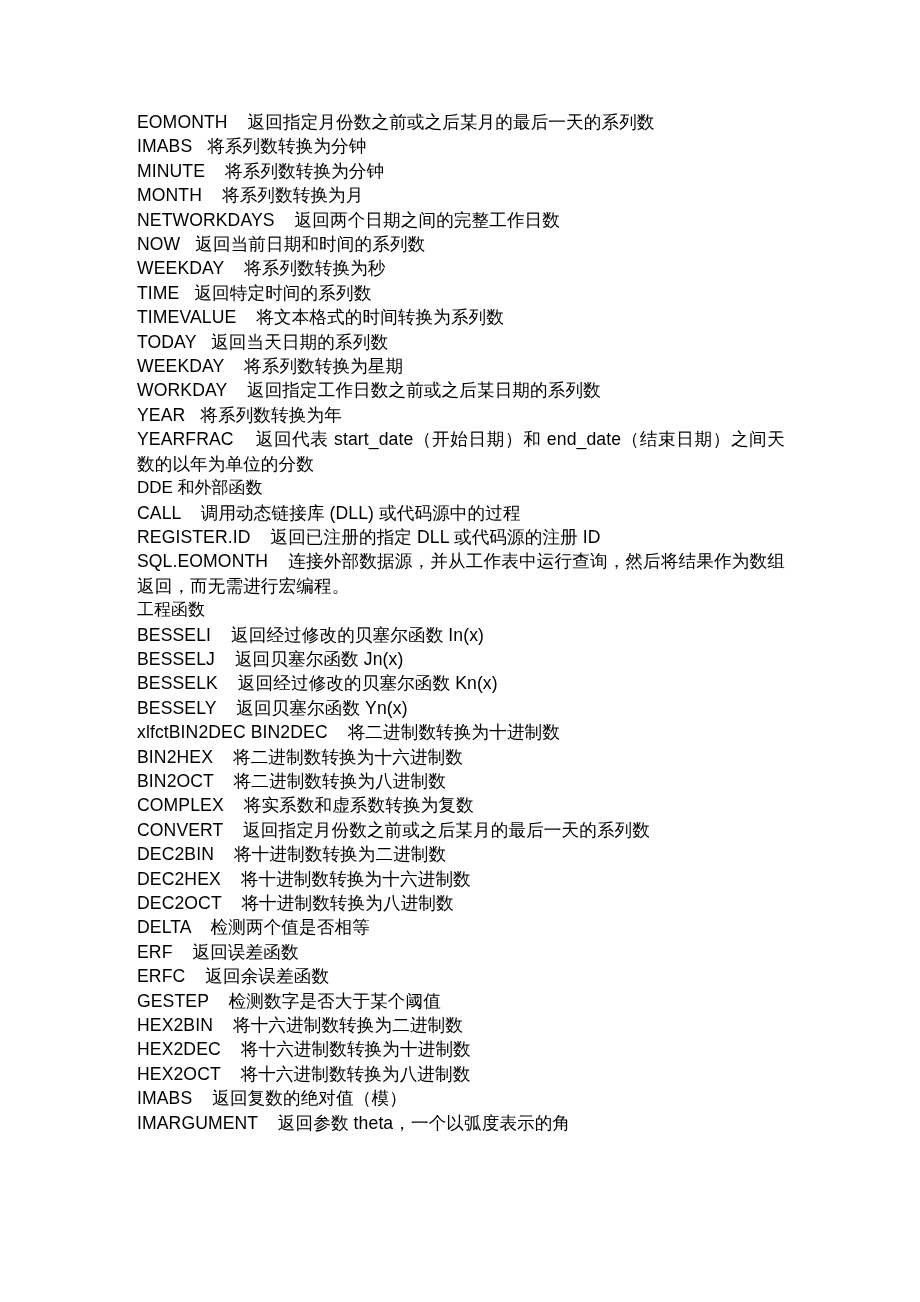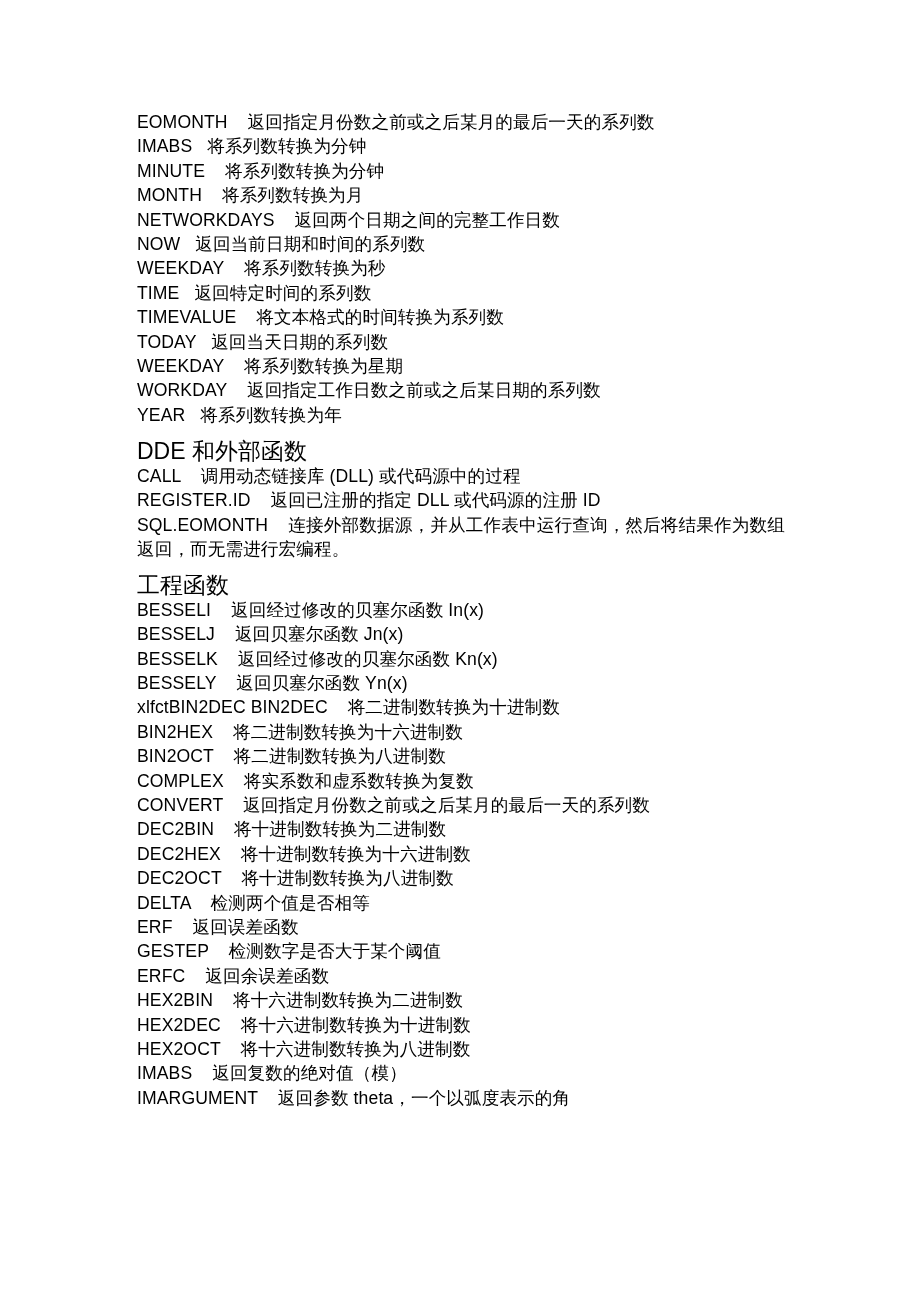--- a/index.html
+++ b/index.html
@@ -37,64 +37,64 @@
     text-align: justify;
     text-justify: inter-ideograph;
   }
   .line .fn {
     white-space: pre;
   }
   .line .desc {
     white-space: pre-wrap;
   }
   .heading-line {
-    font-size: 23px;
+    font-size: 17px;
     line-height: 24.4px;
     white-space: pre-wrap;
-    margin-top: 12px;
   }
 </style>
 </head>
 <body>
 
 <div class="page">
   <div class="text-body" id="body">
       <div class="line"><span class="fn">EOMONTH</span><span class="fn">    </span><span class="desc">返回指定月份数之前或之后某月的最后一天的系列数</span></div>
       <div class="line"><span class="fn">IMABS</span><span class="fn">   </span><span class="desc">将系列数转换为分钟</span></div>
       <div class="line"><span class="fn">MINUTE</span><span class="fn">    </span><span class="desc">将系列数转换为分钟</span></div>
       <div class="line"><span class="fn">MONTH</span><span class="fn">    </span><span class="desc">将系列数转换为月</span></div>
       <div class="line"><span class="fn">NETWORKDAYS</span><span class="fn">    </span><span class="desc">返回两个日期之间的完整工作日数</span></div>
       <div class="line"><span class="fn">NOW</span><span class="fn">   </span><span class="desc">返回当前日期和时间的系列数</span></div>
       <div class="line"><span class="fn">WEEKDAY</span><span class="fn">    </span><span class="desc">将系列数转换为秒</span></div>
       <div class="line"><span class="fn">TIME</span><span class="fn">   </span><span class="desc">返回特定时间的系列数</span></div>
       <div class="line"><span class="fn">TIMEVALUE</span><span class="fn">    </span><span class="desc">将文本格式的时间转换为系列数</span></div>
       <div class="line"><span class="fn">TODAY</span><span class="fn">   </span><span class="desc">返回当天日期的系列数</span></div>
       <div class="line"><span class="fn">WEEKDAY</span><span class="fn">    </span><span class="desc">将系列数转换为星期</span></div>
       <div class="line"><span class="fn">WORKDAY</span><span class="fn">    </span><span class="desc">返回指定工作日数之前或之后某日期的系列数</span></div>
       <div class="line"><span class="fn">YEAR</span><span class="fn">   </span><span class="desc">将系列数转换为年</span></div>
+      <div class="line"><span class="fn">YEARFRAC</span><span class="fn">    </span><span class="desc">返回代表 start_date（开始日期）和 end_date（结束日期）之间天数的以年为单位的分数</span></div>
       <div class="heading-line"><span class="desc">DDE 和外部函数</span></div>
       <div class="line"><span class="fn">CALL</span><span class="fn">    </span><span class="desc">调用动态链接库 (DLL) 或代码源中的过程</span></div>
       <div class="line"><span class="fn">REGISTER.ID</span><span class="fn">    </span><span class="desc">返回已注册的指定 DLL 或代码源的注册 ID</span></div>
       <div class="line"><span class="fn">SQL.EOMONTH</span><span class="fn">    </span><span class="desc">连接外部数据源，并从工作表中运行查询，然后将结果作为数组返回，而无需进行宏编程。</span></div>
       <div class="heading-line"><span class="desc">工程函数</span></div>
       <div class="line"><span class="fn">BESSELI</span><span class="fn">    </span><span class="desc">返回经过修改的贝塞尔函数 In(x)</span></div>
       <div class="line"><span class="fn">BESSELJ</span><span class="fn">    </span><span class="desc">返回贝塞尔函数 Jn(x)</span></div>
       <div class="line"><span class="fn">BESSELK</span><span class="fn">    </span><span class="desc">返回经过修改的贝塞尔函数 Kn(x)</span></div>
       <div class="line"><span class="fn">BESSELY</span><span class="fn">    </span><span class="desc">返回贝塞尔函数 Yn(x)</span></div>
       <div class="line"><span class="fn">xlfctBIN2DEC BIN2DEC</span><span class="fn">    </span><span class="desc">将二进制数转换为十进制数</span></div>
       <div class="line"><span class="fn">BIN2HEX</span><span class="fn">    </span><span class="desc">将二进制数转换为十六进制数</span></div>
       <div class="line"><span class="fn">BIN2OCT</span><span class="fn">    </span><span class="desc">将二进制数转换为八进制数</span></div>
       <div class="line"><span class="fn">COMPLEX</span><span class="fn">    </span><span class="desc">将实系数和虚系数转换为复数</span></div>
       <div class="line"><span class="fn">CONVERT</span><span class="fn">    </span><span class="desc">返回指定月份数之前或之后某月的最后一天的系列数</span></div>
       <div class="line"><span class="fn">DEC2BIN</span><span class="fn">    </span><span class="desc">将十进制数转换为二进制数</span></div>
       <div class="line"><span class="fn">DEC2HEX</span><span class="fn">    </span><span class="desc">将十进制数转换为十六进制数</span></div>
       <div class="line"><span class="fn">DEC2OCT</span><span class="fn">    </span><span class="desc">将十进制数转换为八进制数</span></div>
       <div class="line"><span class="fn">DELTA</span><span class="fn">    </span><span class="desc">检测两个值是否相等</span></div>
       <div class="line"><span class="fn">ERF</span><span class="fn">    </span><span class="desc">返回误差函数</span></div>
+      <div class="line"><span class="fn">ERFC</span><span class="fn">    </span><span class="desc">返回余误差函数</span></div>
       <div class="line"><span class="fn">GESTEP</span><span class="fn">    </span><span class="desc">检测数字是否大于某个阈值</span></div>
-      <div class="line"><span class="fn">ERFC</span><span class="fn">    </span><span class="desc">返回余误差函数</span></div>
       <div class="line"><span class="fn">HEX2BIN</span><span class="fn">    </span><span class="desc">将十六进制数转换为二进制数</span></div>
       <div class="line"><span class="fn">HEX2DEC</span><span class="fn">    </span><span class="desc">将十六进制数转换为十进制数</span></div>
       <div class="line"><span class="fn">HEX2OCT</span><span class="fn">    </span><span class="desc">将十六进制数转换为八进制数</span></div>
       <div class="line"><span class="fn">IMABS</span><span class="fn">    </span><span class="desc">返回复数的绝对值（模）</span></div>
       <div class="line"><span class="fn">IMARGUMENT</span><span class="fn">    </span><span class="desc">返回参数 theta，一个以弧度表示的角</span></div>
     </div>
 </div>
 
 </body></html>

